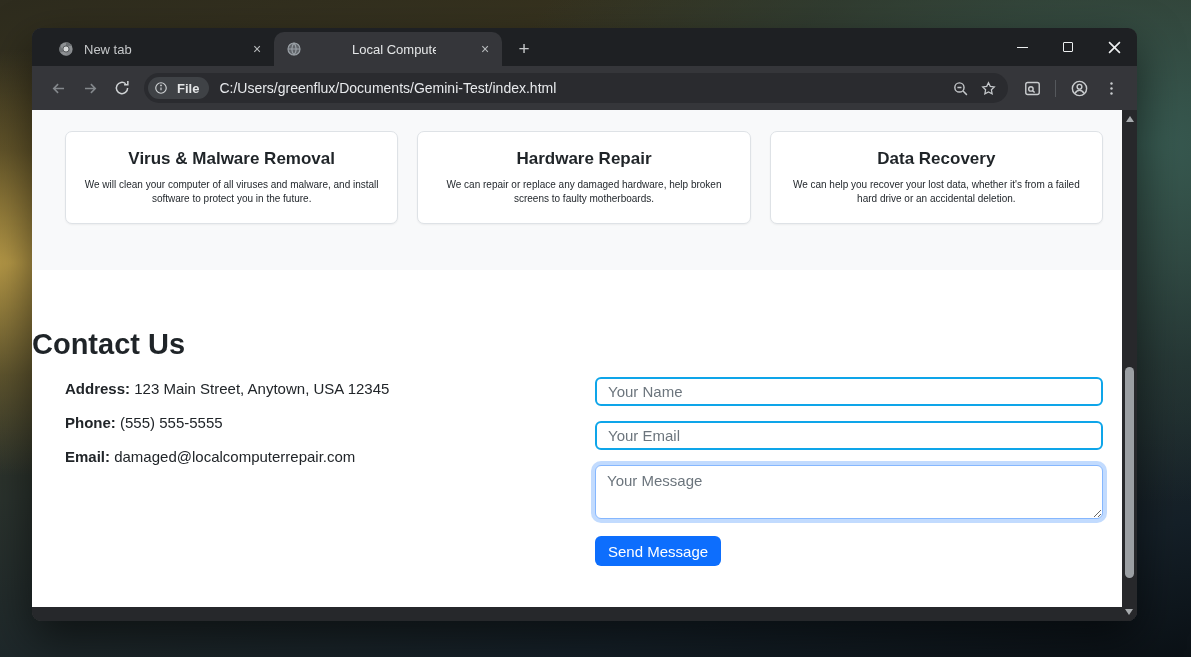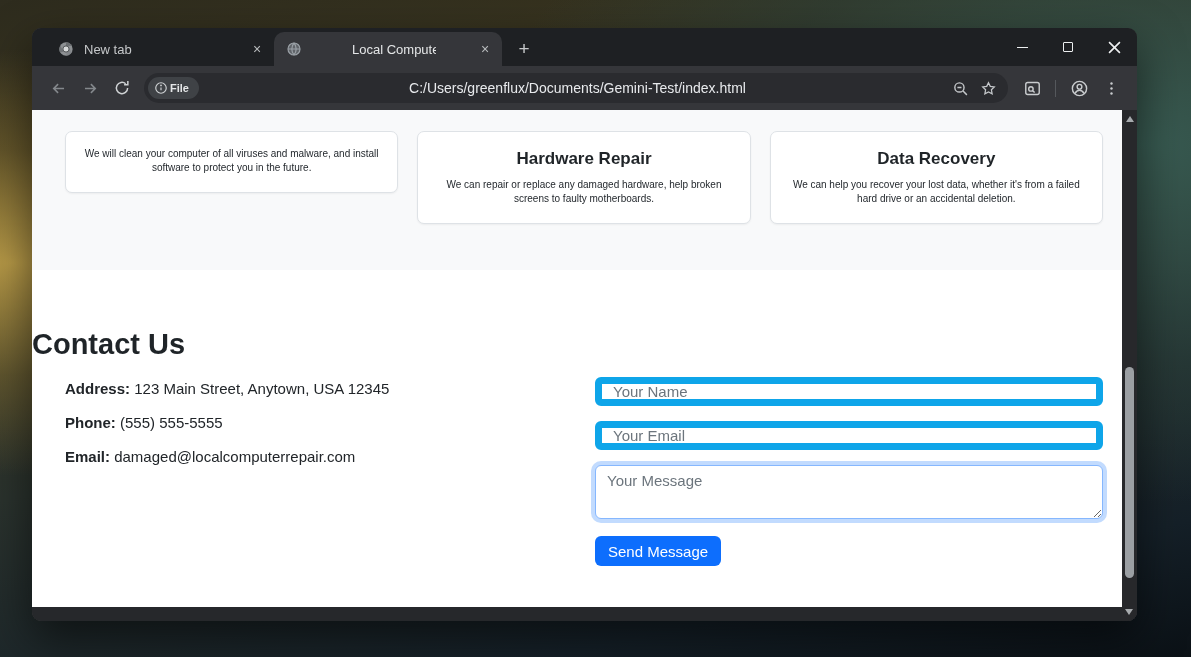--- a/index.html
+++ b/index.html
@@ -49,25 +49,25 @@
   .toolbar{ height:44px; background:#35363a; display:flex; align-items:center; padding:0 10px; flex:0 0 auto; }
   .nav-btn{ width:32px; height:32px; border-radius:50%; display:flex; align-items:center; justify-content:center; flex:0 0 auto; }
   .nav-btn.dim{ color:#84888c; }
   .nav-btn.lit{ color:#ced1d3; }
   .omnibox{
     flex:1; min-width:0; height:30px; margin:0 8px 0 6px; padding:0 6px 0 4px;
     background:#2a2b2f; border-radius:15px; display:flex; align-items:center;
   }
   .file-chip{
     height:22px; background:#3f4246; border-radius:11px;
-    display:flex; align-items:center; gap:2px; padding:0 10px 0 6px;
-    color:#e4e6e7; font-size:11px; font-weight:bold; margin-right:10px; flex:0 0 auto;
+    display:flex; align-items:center; gap:9px; padding:0 10px 0 6px;
+    color:#e4e6e7; font-size:13px; font-weight:bold; margin-right:10px; flex:0 0 auto;
   }
   .file-chip svg{ color:#cfd2d4; }
-  .url-text{ flex:1; min-width:0; color:#e8eaed; font-size:14px; white-space:nowrap; overflow:hidden;text-align:center; }
+  .url-text{ flex:1; min-width:0; color:#e8eaed; font-size:14px; white-space:nowrap; overflow:hidden; }
   .omni-btn{ width:28px; height:28px; border-radius:50%; display:flex; align-items:center; justify-content:center; color:#c3c6c9; flex:0 0 auto; }
   .tb-divider{ width:1px; height:17px; background:#55585c; margin:0 7px; flex:0 0 auto; }
   .tb-btn{ width:32px; height:32px; border-radius:50%; display:flex; align-items:center; justify-content:center; color:#c9ccce; flex:0 0 auto; }
 
   
   .page{ flex:1; position:relative; background:#26282b; }
   .content{
     position:absolute; left:0; top:0; width:1090px; height:497px;
     background:#ffffff; color:#212529; overflow:hidden;
   }
@@ -89,21 +89,21 @@
 
   
   .contact{ padding:50px 0 0; }
   .contact h2{ margin:8px 0 16px; text-align:left; font-size:29px; color:#1f2428; }
   .contact-row{ display:flex; padding:0 19px 0 33px; }
   .info{ flex:1; padding-top:3px; }
   .info-line{ font-size:15px; margin-bottom:17px; color:#212529; }
   .info-line b{ font-weight:bold;text-align:center; }
   .cform{ width:508px; flex:0 0 auto; }
   .cform input{
-    width:100%; height:29px; border:7px solid #0ea5e9; border-radius:6px;
+    width:100%; height:29px; border:2px solid #0ea5e9; border-radius:6px;
     padding:0 11px; font-size:15px; font-family:inherit; color:#212529;
     margin-bottom:15px; background:#fff; outline:none; display:block;
   }
   .cform textarea{
     width:100%; height:54px; border:1px solid #86b7fe; border-radius:6px;
     padding:6px 11px; font-size:15px; font-family:inherit; color:#212529;
     outline:none; box-shadow:0 0 0 4px rgba(13,110,253,.25);
     display:block; margin-bottom:17px; resize:both;
   }
   .cform ::placeholder{ color:#6c757d; opacity:1; }
@@ -223,20 +223,21 @@
           <circle cx="12" cy="19" r="1.7"></circle>
       </svg>
     </div>
   </div>
 
   <div class="page">
     <div class="content">
 
       <div class="services">
         <div class="card">
+          <h3>Virus &amp; Malware Removal</h3>
           <p>We will clean your computer of all viruses and malware, and install software to protect you in the future.</p>
         </div>
         <div class="card">
           <h3>Hardware Repair</h3>
           <p>We can repair or replace any damaged hardware, help broken screens to faulty motherboards.</p>
         </div>
         <div class="card">
           <h3>Data Recovery</h3>
           <p>We can help you recover your lost data, whether it's from a failed hard drive or an accidental deletion.</p>
         </div>

